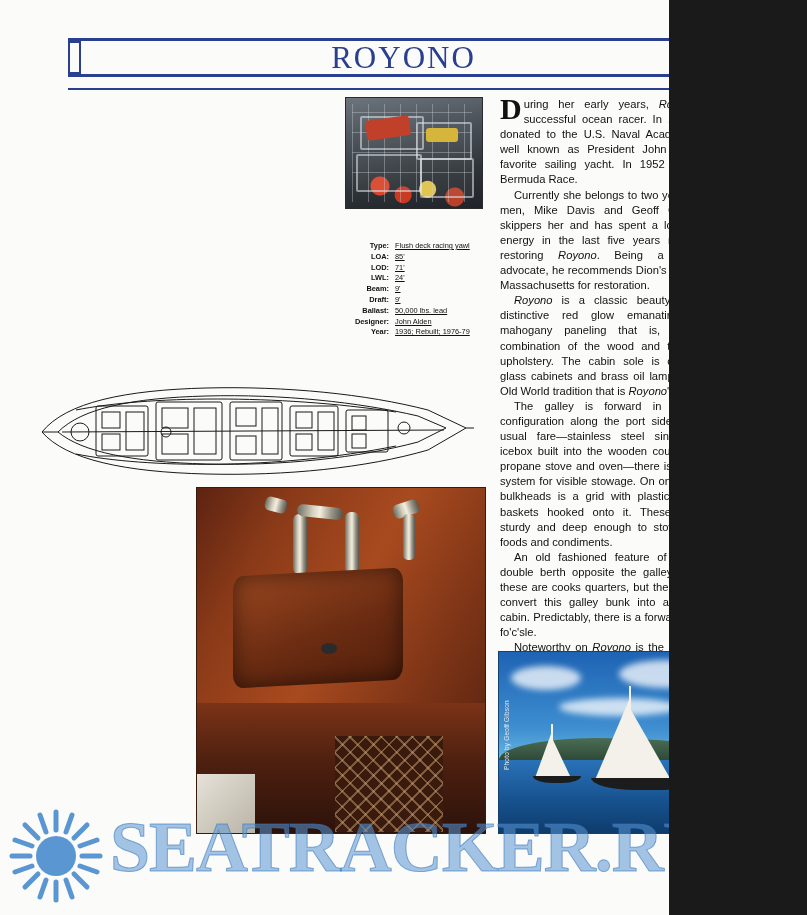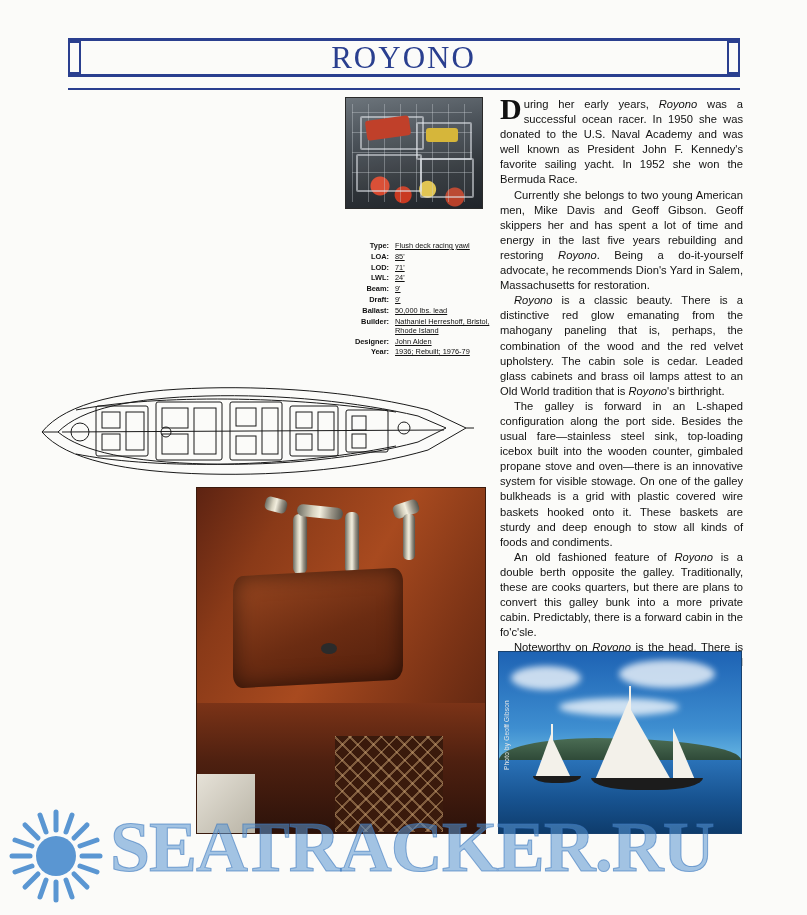--- a/index.html
+++ b/index.html
@@ -2,21 +2,21 @@
 <html><head>
 <meta charset="utf-8">
 <style>
   html, body {
     margin: 0;
     padding: 0;
     background: #1a1a1a;
   }
   .page {
     position: relative;
-    width: 807px;
+    width: 669px;
     height: 915px;
     background: #fbfbf9;
     overflow: hidden;
     font-family: "Liberation Sans", sans-serif;
     color: #111;
   }
   
   .title-rule-top {
     position: absolute;
     left: 68px;
@@ -384,24 +384,20 @@
           <td class="label">Beam:</td>
           <td class="value">9'</td>
         </tr>
         <tr>
           <td class="label">Draft:</td>
           <td class="value">9'</td>
         </tr>
         <tr>
           <td class="label">Ballast:</td>
           <td class="value">50,000 lbs. lead</td>
-        </tr>
-        <tr>
-          <td class="label">Builder:</td>
-          <td class="value">Nathaniel Herreshoff, Bristol, Rhode Island</td>
         </tr>
         <tr>
           <td class="label">Designer:</td>
           <td class="value">John Alden</td>
         </tr>
         <tr>
           <td class="label">Year:</td>
           <td class="value">1936; Rebuilt; 1976-79</td>
         </tr>
       </tbody>

